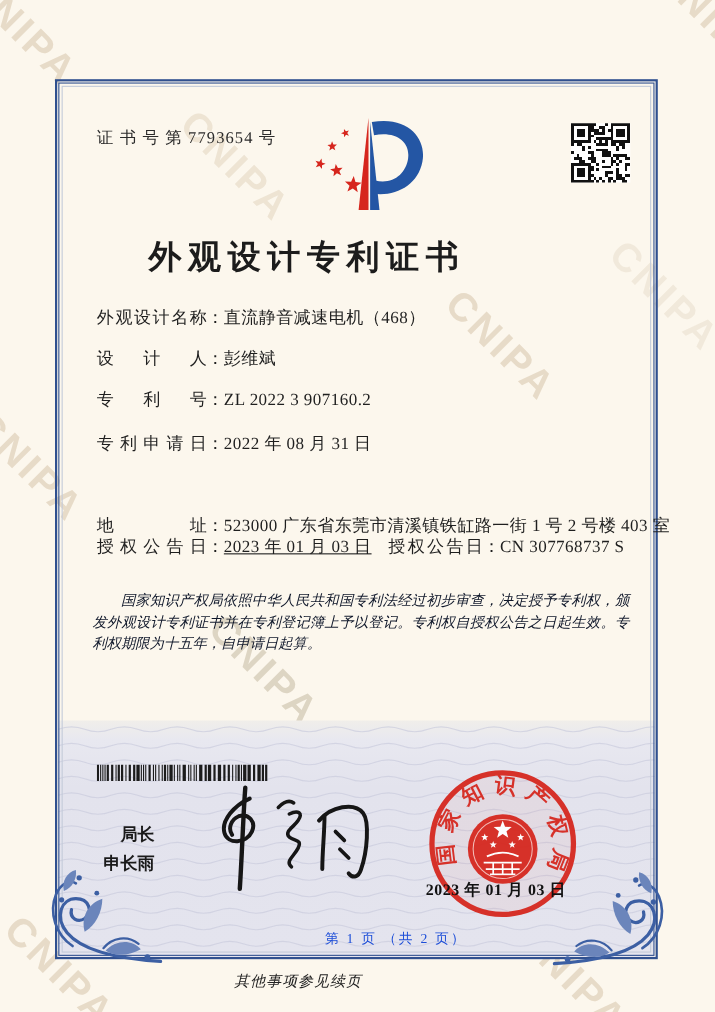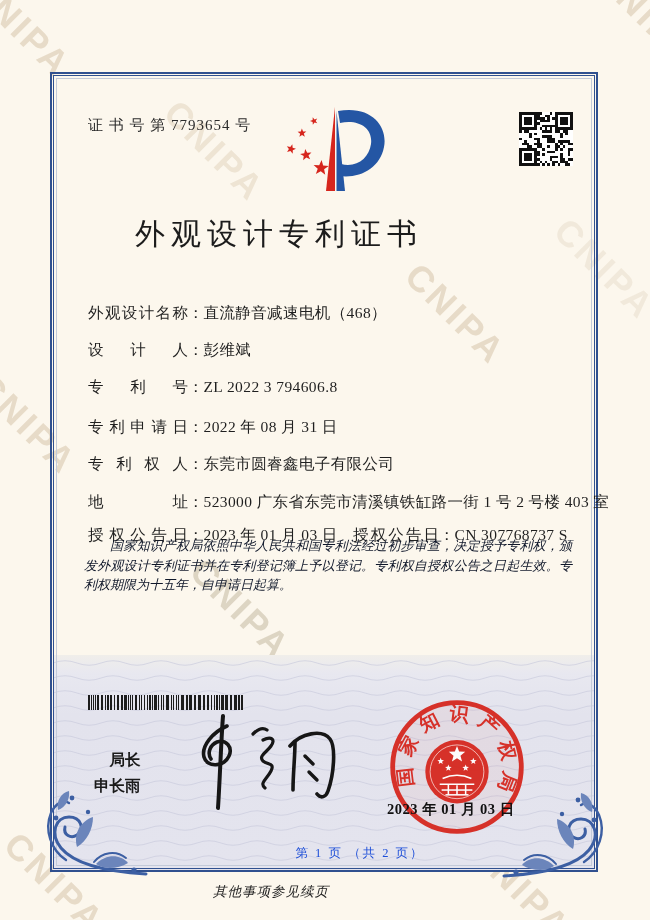--- a/index.html
+++ b/index.html
@@ -31,28 +31,28 @@
   .frame-inner{position:absolute;inset:1px;border:1px solid #30508f;}
   .frame-inner2{position:absolute;inset:4px;border:1px solid #c3cad9;}
 
   .cert-no{position:absolute;left:88px;top:116px;z-index:3;font-size:15px;letter-spacing:1px;color:#2b2b2b;}
 
   .logo{position:absolute;left:278px;top:103px;width:108px;height:92px;z-index:3;}
   .qr{position:absolute;left:519px;top:112px;width:54px;height:54px;z-index:3;background:#fff;}
   .qr svg{display:block;width:54px;height:54px;shape-rendering:crispEdges;}
 
   .title{position:absolute;left:50px;top:194px;width:452px;z-index:3;text-align:center;
-         font-size:30px;font-weight:normal;letter-spacing:6px;text-indent:6px;color:#1c1c1c;}
+         font-size:30px;font-weight:bold;letter-spacing:6px;text-indent:6px;color:#1c1c1c;}
 
   .field-row{position:absolute;left:88px;z-index:3;font-size:15.5px;color:#1f1f1f;white-space:nowrap;}
-  .flabel{display:inline-block;width:100px;text-align:justify;text-align-last:justify;vertical-align:bottom;margin-top:24px;}
+  .flabel{display:inline-block;width:100px;text-align:justify;text-align-last:justify;vertical-align:bottom;}
   .colon{display:inline-block;}
   .fvalue{letter-spacing:0.4px;}
   .fr1{top:279px;} .fr2{top:316px;} .fr3{top:353px;} .fr4{top:393px;}
-  .fr5{top:430px;} .fr6{top:468px;} .fr7{top:501px;}
+  .fr5{top:430px;} .fr6{top:468px;} .fr7{top:487px;text-decoration:underline;}
   .grant-no-group{position:absolute;left:265px;top:0;}
   .grant-no-group .flabel{width:86px;}
 
   .body-text{position:absolute;left:84px;top:536px;width:488px;z-index:3;font-size:13px;
              line-height:19.5px;font-style:italic;color:#0f172a;}
   .body-text p{margin:0;text-indent:2em;text-align:justify;}
 
   .barcode{position:absolute;left:88px;top:695px;width:158px;height:15px;z-index:3;}
 
   .officer{position:absolute;left:94px;top:747px;z-index:3;
@@ -350,27 +350,24 @@
 
   <h1 class="title">外观设计专利证书</h1>
 
   <div class="field-row fr1">
     <span class="flabel">外观设计名称</span><span class="colon">：</span><span class="fvalue">直流静音减速电机（468）</span>
   </div>
   <div class="field-row fr2">
     <span class="flabel">设计人</span><span class="colon">：</span><span class="fvalue">彭维斌</span>
   </div>
   <div class="field-row fr3">
-    <span class="flabel">专利号</span><span class="colon">：</span><span class="fvalue">ZL 2022 3 794606.8</span>
+    <span class="flabel">专利号</span><span class="colon">：</span><span class="fvalue">ZL 2022 3 907160.2</span>
   </div>
   <div class="field-row fr4">
     <span class="flabel">专利申请日</span><span class="colon">：</span><span class="fvalue">2022 年 08 月 31 日</span>
-  </div>
-  <div class="field-row fr5">
-    <span class="flabel">专利权人</span><span class="colon">：</span><span class="fvalue">东莞市圆睿鑫电子有限公司</span>
   </div>
   <div class="field-row fr6">
     <span class="flabel">地址</span><span class="colon">：</span><span class="fvalue">523000 广东省东莞市清溪镇铁缸路一街 1 号 2 号楼 403 室</span>
   </div>
   <div class="field-row fr7">
     <span class="flabel">授权公告日</span><span class="colon">：</span><span class="fvalue">2023 年 01 月 03 日</span>
     <span class="grant-no-group">
       <span class="flabel">授权公告日</span><span class="colon">：</span><span class="fvalue">CN 307768737 S</span>
     </span>
   </div>

